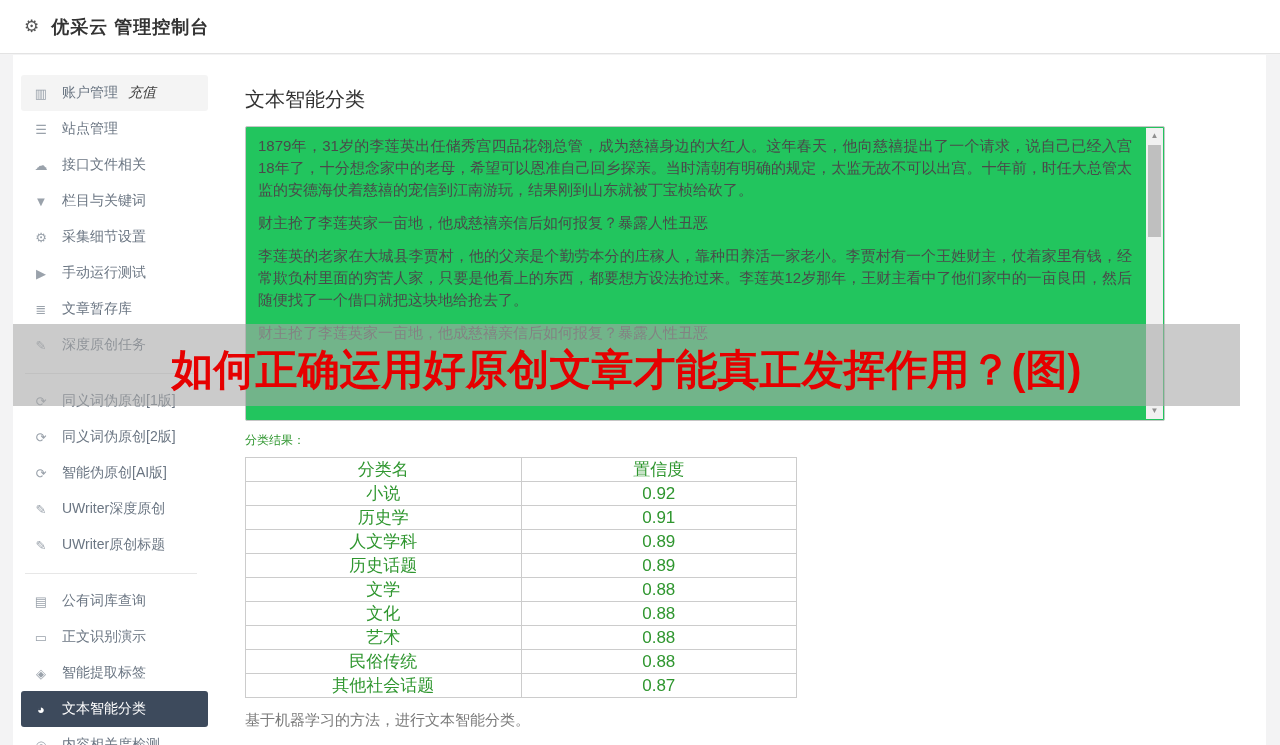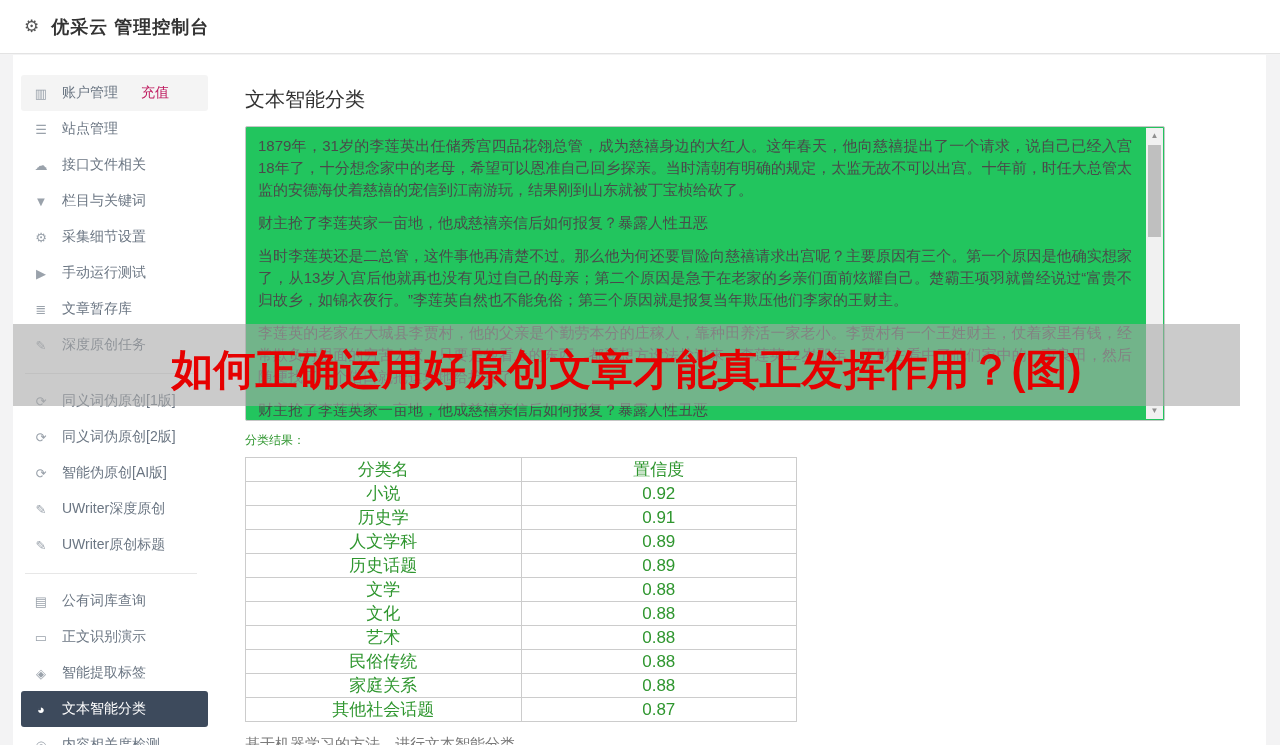--- a/index.html
+++ b/index.html
@@ -31,21 +31,21 @@
     padding-left:11px; margin:0 3px 0 8px; border-radius:3px;
     color:#6b7683; font-size:14px; cursor:pointer; white-space:nowrap;
   }
   .side-item .icn {
     width:18px; margin-right:12px; color:#9aa2ab; font-size:13px;
     text-align:center; flex:none;
   }
   .side-item.first { background:#f4f4f4; }
   .side-item.active { background:#3d4a5c; color:#fff; }
   .side-item.active .icn { color:#fff; }
-  .side-item .badge { color:#be185d; margin-left:23px; }
+  .side-item .badge { color:#404040; margin-left:10px;font-style:italic; }
   .side-div { border-top:1px solid #e7e7e7; margin:10px 14px 9px 12px; }
   
   .main { position:absolute; left:232px; top:0; right:0; bottom:0; }
   .page-title { margin-top:31px; font-size:20px; font-weight:400; color:#333; }
   .textbox {
     position:relative; margin-top:13px; width:920px; height:295px;
     border:1px solid #c6c6c6; border-radius:2px; background:#22c55e;
     padding:8px 32px 8px 12px; overflow:hidden;
     font-size:15px; line-height:22px; color:#4a4a4a;
   }
@@ -174,21 +174,20 @@
       <span>内容相关度检测</span>
     </div>
   </div>
 
   <div class="main">
     <div class="page-title">文本智能分类</div>
 
     <div class="textbox">
       <p>1879年，31岁的李莲英出任储秀宫四品花翎总管，成为慈禧身边的大红人。这年春天，他向慈禧提出了一个请求，说自己已经入宫18年了，十分想念家中的老母，希望可以恩准自己回乡探亲。当时清朝有明确的规定，太监无故不可以出宫。十年前，时任大总管太监的安德海仗着慈禧的宠信到江南游玩，结果刚到山东就被丁宝桢给砍了。</p>
       <p>财主抢了李莲英家一亩地，他成慈禧亲信后如何报复？暴露人性丑恶</p>
-      <p>当时李莲英还是二总管，这件事他再清楚不过。那么他为何还要冒险向慈禧请求出宫呢？主要原因有三个。第一个原因是他确实想家了，从13岁入宫后他就再也没有见过自己的母亲；第二个原因是急于在老家的乡亲们面前炫耀自己。楚霸王项羽就曾经说过“富贵不归故乡，如锦衣夜行。”李莲英自然也不能免俗；第三个原因就是报复当年欺压他们李家的王财主。</p>
       <p>李莲英的老家在大城县李贾村，他的父亲是个勤劳本分的庄稼人，靠种田养活一家老小。李贾村有一个王姓财主，仗着家里有钱，经常欺负村里面的穷苦人家，只要是他看上的东西，都要想方设法抢过来。李莲英12岁那年，王财主看中了他们家中的一亩良田，然后随便找了一个借口就把这块地给抢去了。</p>
       <p>财主抢了李莲英家一亩地，他成慈禧亲信后如何报复？暴露人性丑恶</p>
       <div class="sbar">
         <div class="arr up">▲</div>
         <div class="thumb"></div>
         <div class="arr down">▼</div>
       </div>
     </div>
 
     <div class="result-label">分类结果：</div>
@@ -225,24 +224,20 @@
       </tr>
       <tr>
         <td>艺术</td>
         <td>0.88</td>
       </tr>
       <tr>
         <td>民俗传统</td>
         <td>0.88</td>
       </tr>
       <tr>
-        <td>家庭关系</td>
-        <td>0.88</td>
-      </tr>
-      <tr>
         <td>其他社会话题</td>
         <td>0.87</td>
       </tr>
     </tbody>
       </table>
 
     <div class="footnote">基于机器学习的方法，进行文本智能分类。</div>
   </div>
 </div>
 

